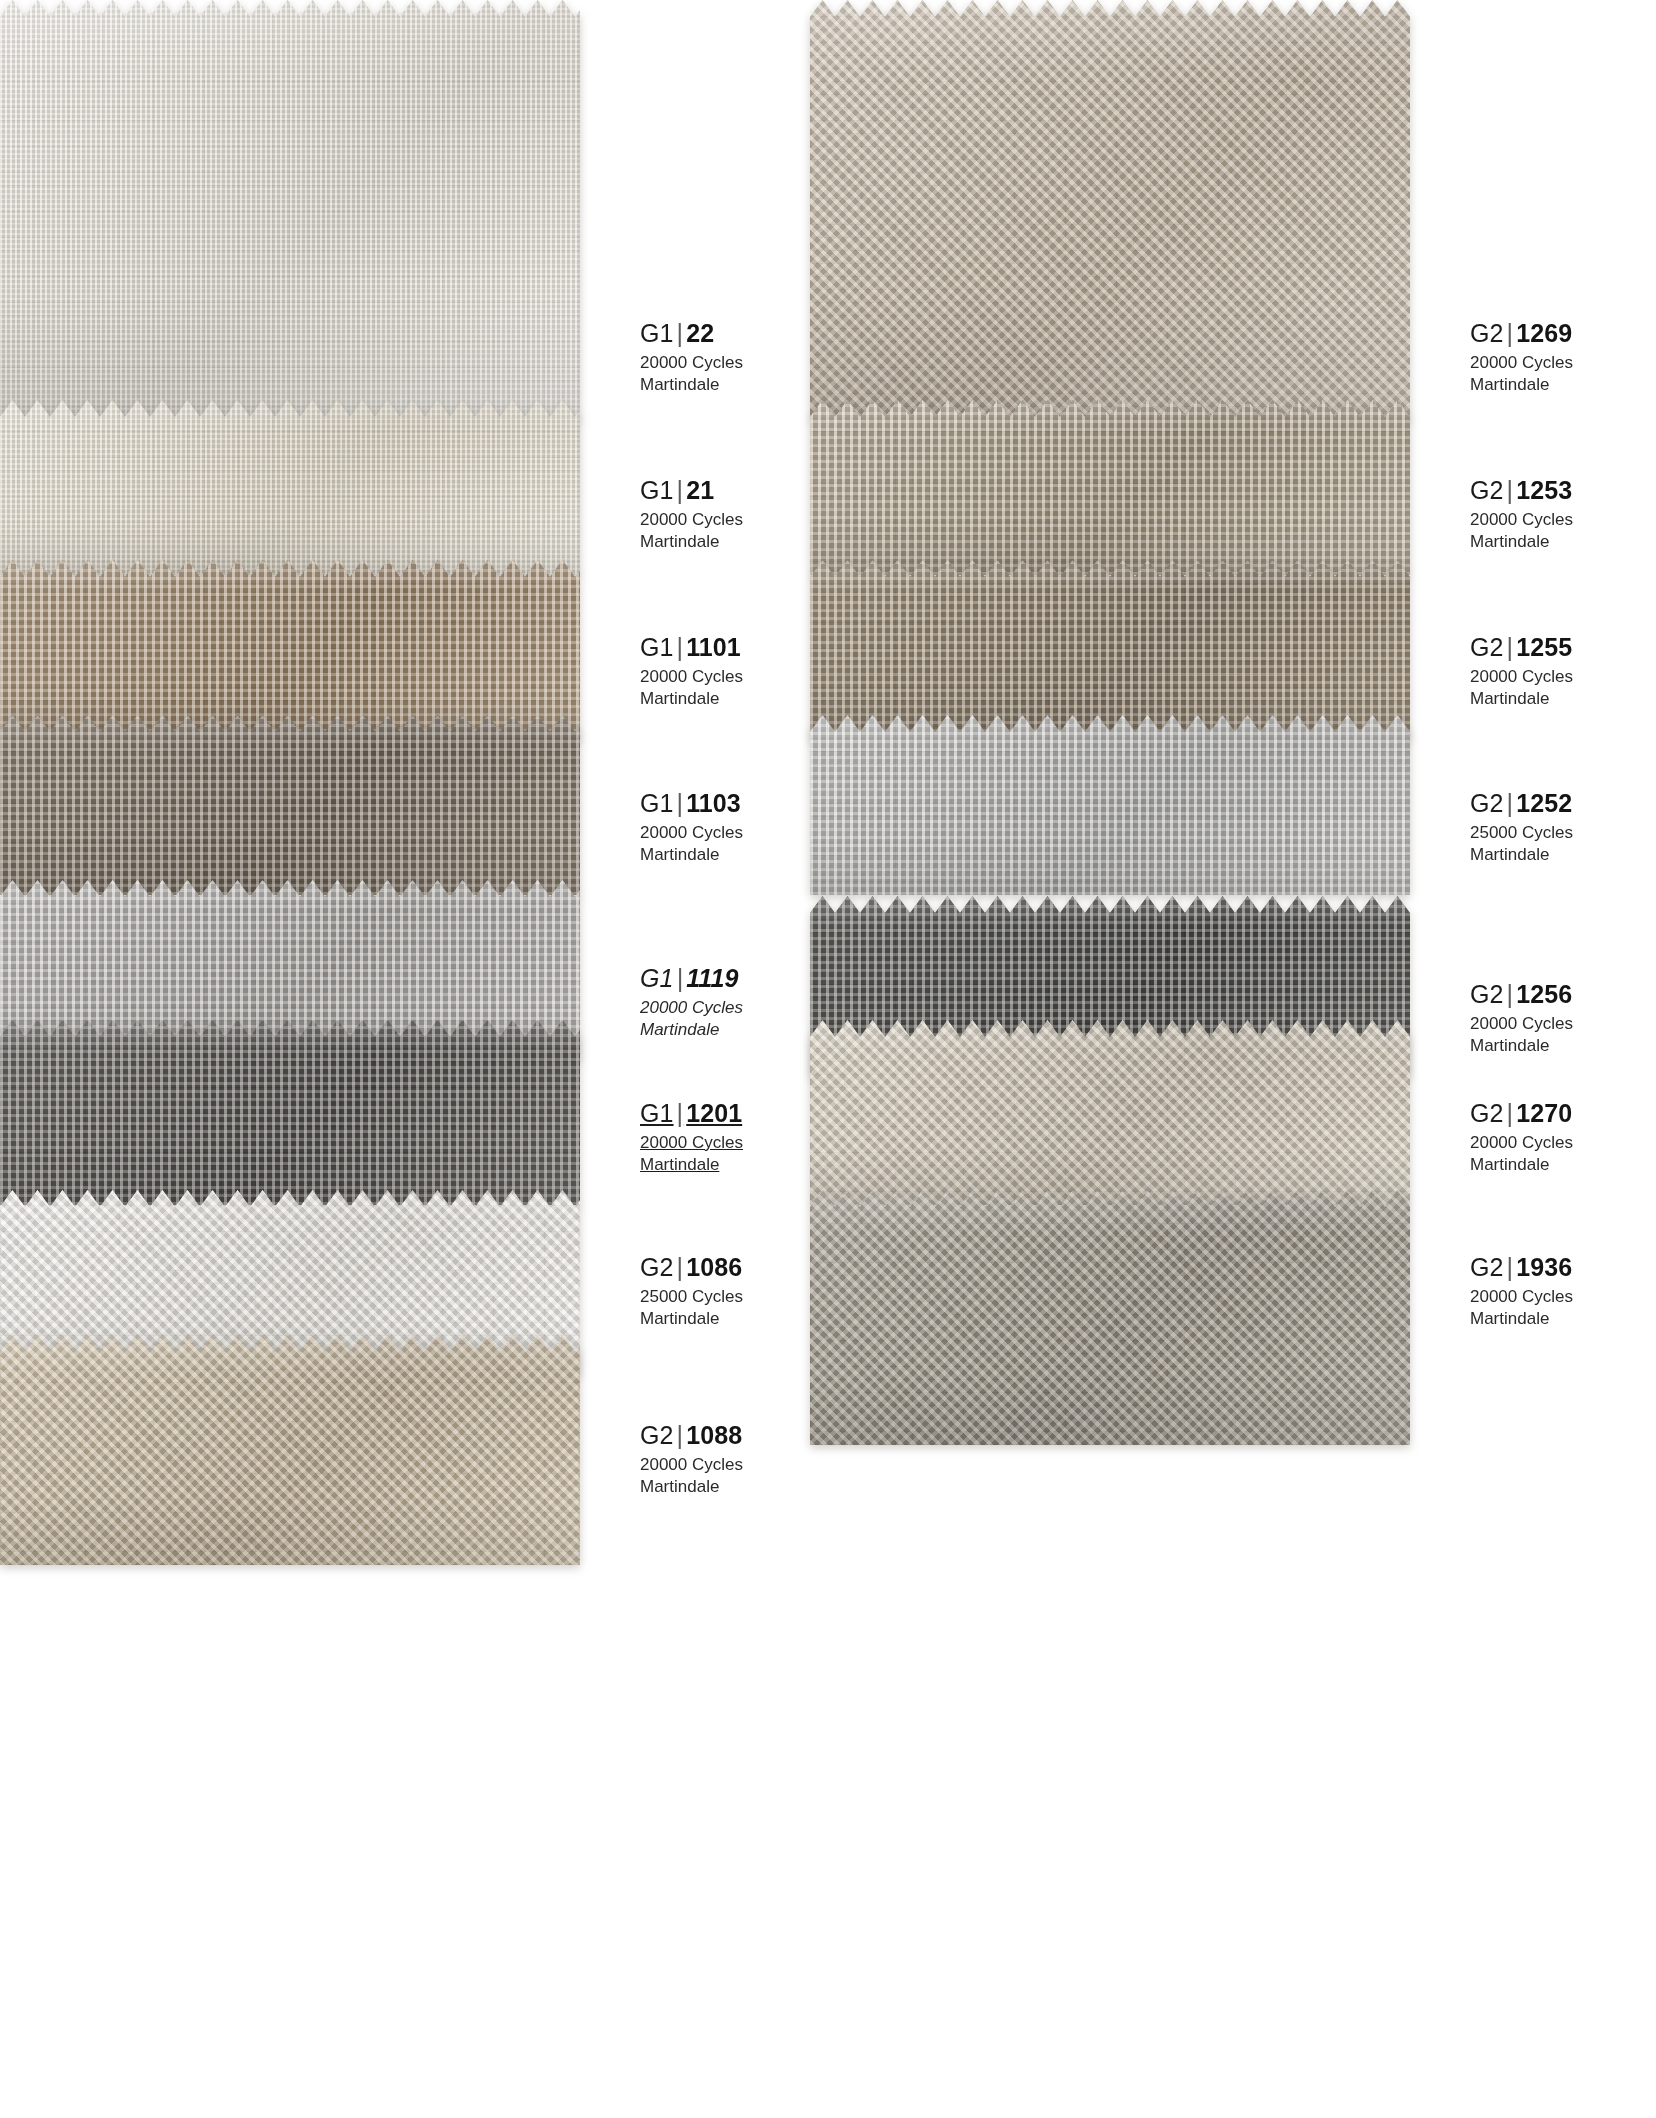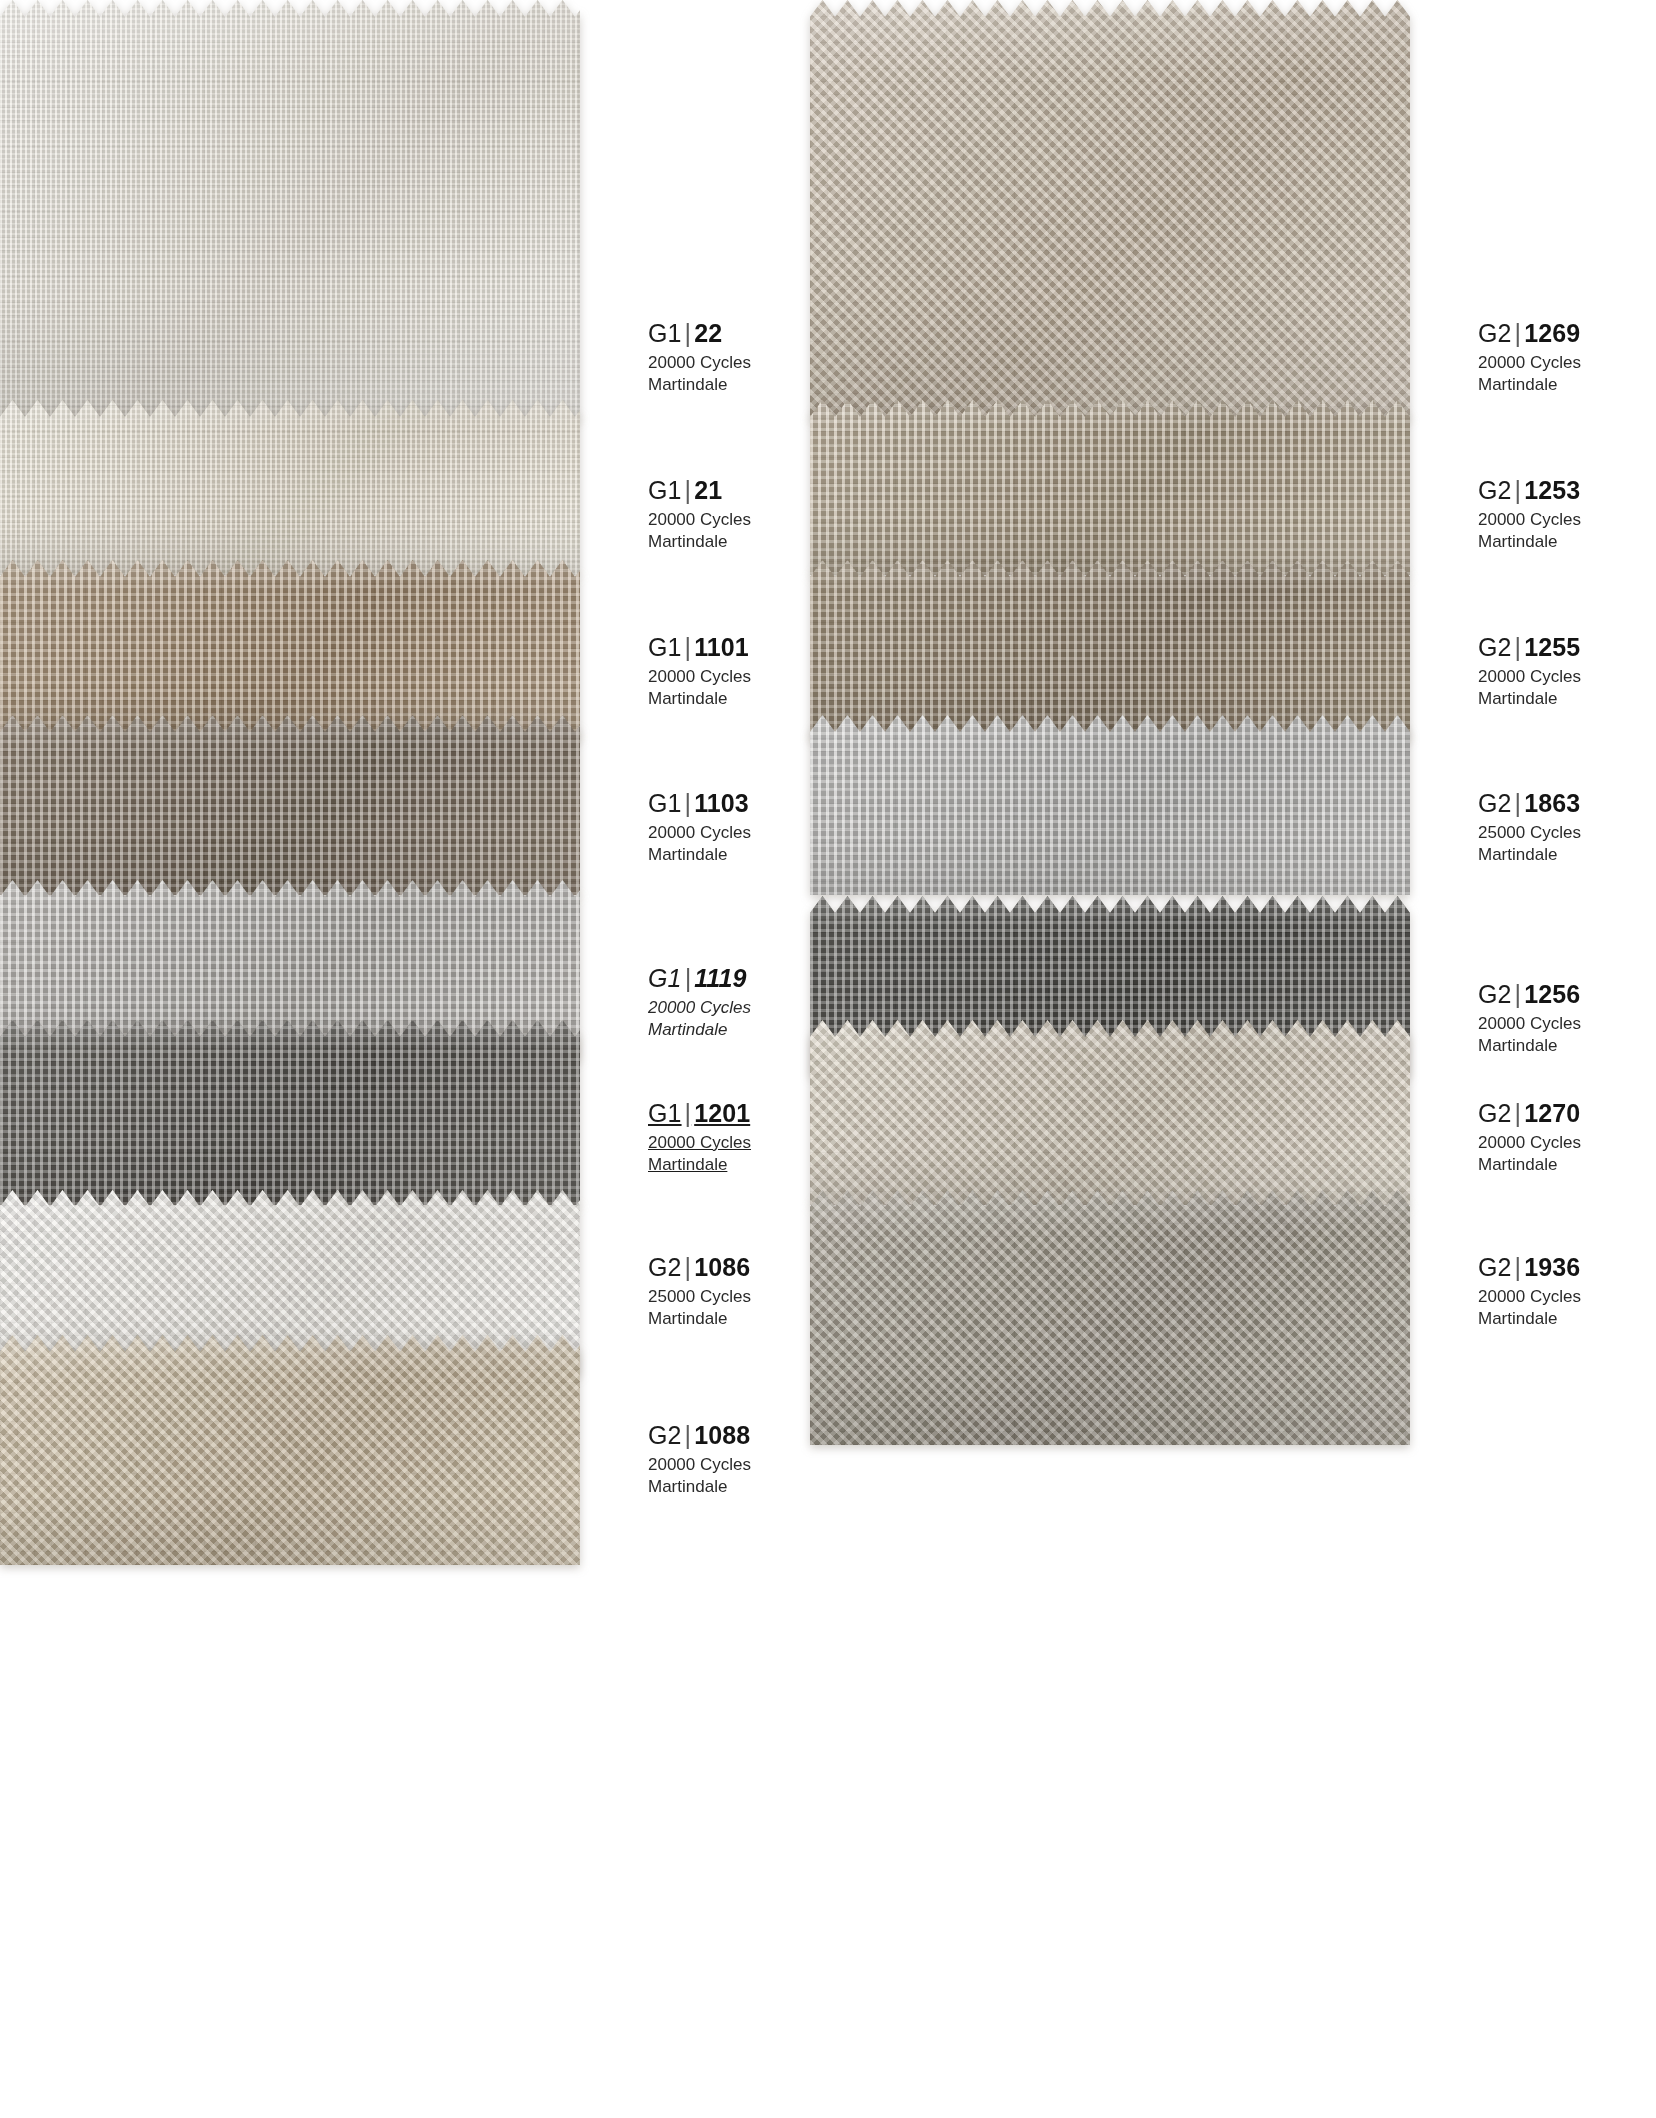--- a/index.html
+++ b/index.html
@@ -126,21 +126,20 @@
         rgba(255,255,255,0.20) 0%,
         rgba(255,255,255,0.00) 18%,
         rgba(0,0,0,0.00) 70%,
         rgba(0,0,0,0.07) 100%);
   }
 
   
   .label {
     position: absolute;
     color: #1c1c1c;
-    margin-left: 8px;
   }
   .label-title {
     font-size: 25px;
     line-height: 30px;
     letter-spacing: 0.1px;
     white-space: nowrap;
     font-weight: 400;
   }
   .label-title .grade { font-weight: 400; color: #1b1b1b; }
   .label-title .sep   { font-weight: 300; color: #5d5d5d; padding: 0 3px; }
@@ -334,21 +333,21 @@
         <div class="swatch-row" style="top: 715px; z-index: 13;">
           <div class="swatch" style="width: 600px; height: 180px;">
             <div class="swatch-clip" style="clip-path: polygon(0px 17px, 12.5px 0px, 25px 17px, 37.5px 0px, 50px 17px, 62.5px 0px, 75px 17px, 87.5px 0px, 100px 17px, 112.5px 0px, 125px 17px, 137.5px 0px, 150px 17px, 162.5px 0px, 175px 17px, 187.5px 0px, 200px 17px, 212.5px 0px, 225px 17px, 237.5px 0px, 250px 17px, 262.5px 0px, 275px 17px, 287.5px 0px, 300px 17px, 312.5px 0px, 325px 17px, 337.5px 0px, 350px 17px, 362.5px 0px, 375px 17px, 387.5px 0px, 400px 17px, 412.5px 0px, 425px 17px, 437.5px 0px, 450px 17px, 462.5px 0px, 475px 17px, 487.5px 0px, 500px 17px, 512.5px 0px, 525px 17px, 537.5px 0px, 550px 17px, 562.5px 0px, 575px 17px, 587.5px 0px, 600px 17px, 600px 100%, 0px 100%);">
               <div class="fabric" style="background: linear-gradient(135deg, rgb(211, 210, 208) 0%, rgb(178, 177, 174) 55%, rgb(211, 210, 208) 100%);"></div>
               <div class="weave coarse"></div>
               <div class="slub"></div>
               <div class="sheen"></div>
             </div>
           </div>
           <div class="label" style="left: 660px; top: 73px;">
-            <div class="label-title"><span class="grade">G2</span><span class="sep">|</span><span class="code">1863</span></div>
+            <div class="label-title"><span class="grade">G2</span><span class="sep">|</span><span class="code">1252</span></div>
             <div class="label-sub">25000 Cycles</div>
             <div class="label-sub" style="margin-top: 0px;">Martindale</div>
           </div>
         </div>
         <div class="swatch-row" style="top: 896px; z-index: 14;">
           <div class="swatch" style="width: 600px; height: 180px;">
             <div class="swatch-clip" style="clip-path: polygon(0px 17px, 12.5px 0px, 25px 17px, 37.5px 0px, 50px 17px, 62.5px 0px, 75px 17px, 87.5px 0px, 100px 17px, 112.5px 0px, 125px 17px, 137.5px 0px, 150px 17px, 162.5px 0px, 175px 17px, 187.5px 0px, 200px 17px, 212.5px 0px, 225px 17px, 237.5px 0px, 250px 17px, 262.5px 0px, 275px 17px, 287.5px 0px, 300px 17px, 312.5px 0px, 325px 17px, 337.5px 0px, 350px 17px, 362.5px 0px, 375px 17px, 387.5px 0px, 400px 17px, 412.5px 0px, 425px 17px, 437.5px 0px, 450px 17px, 462.5px 0px, 475px 17px, 487.5px 0px, 500px 17px, 512.5px 0px, 525px 17px, 537.5px 0px, 550px 17px, 562.5px 0px, 575px 17px, 587.5px 0px, 600px 17px, 600px 100%, 0px 100%);">
               <div class="fabric" style="background: linear-gradient(135deg, rgb(94, 93, 88) 0%, rgb(64, 63, 59) 55%, rgb(94, 93, 88) 100%);"></div>
               <div class="weave coarse"></div>
               <div class="slub"></div>

